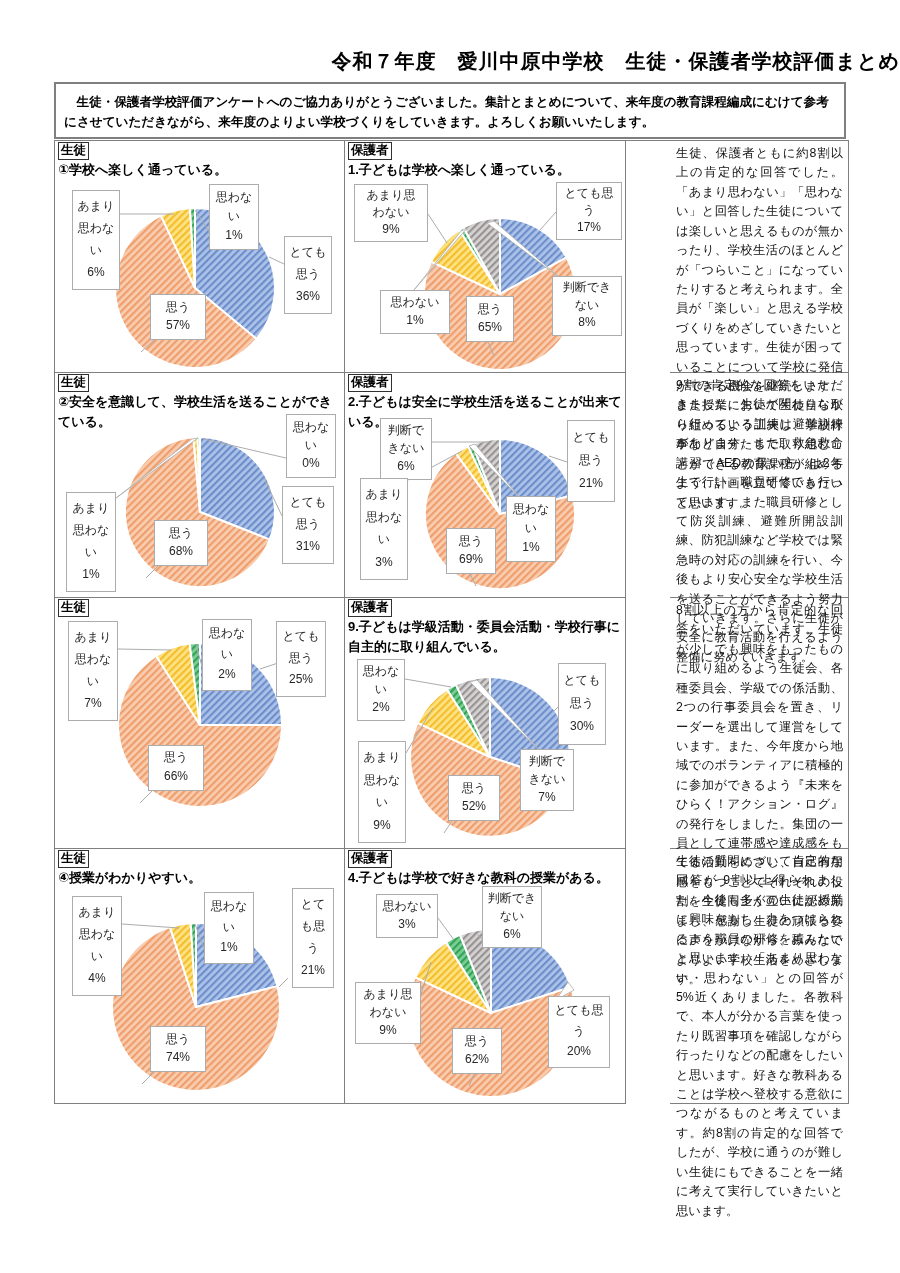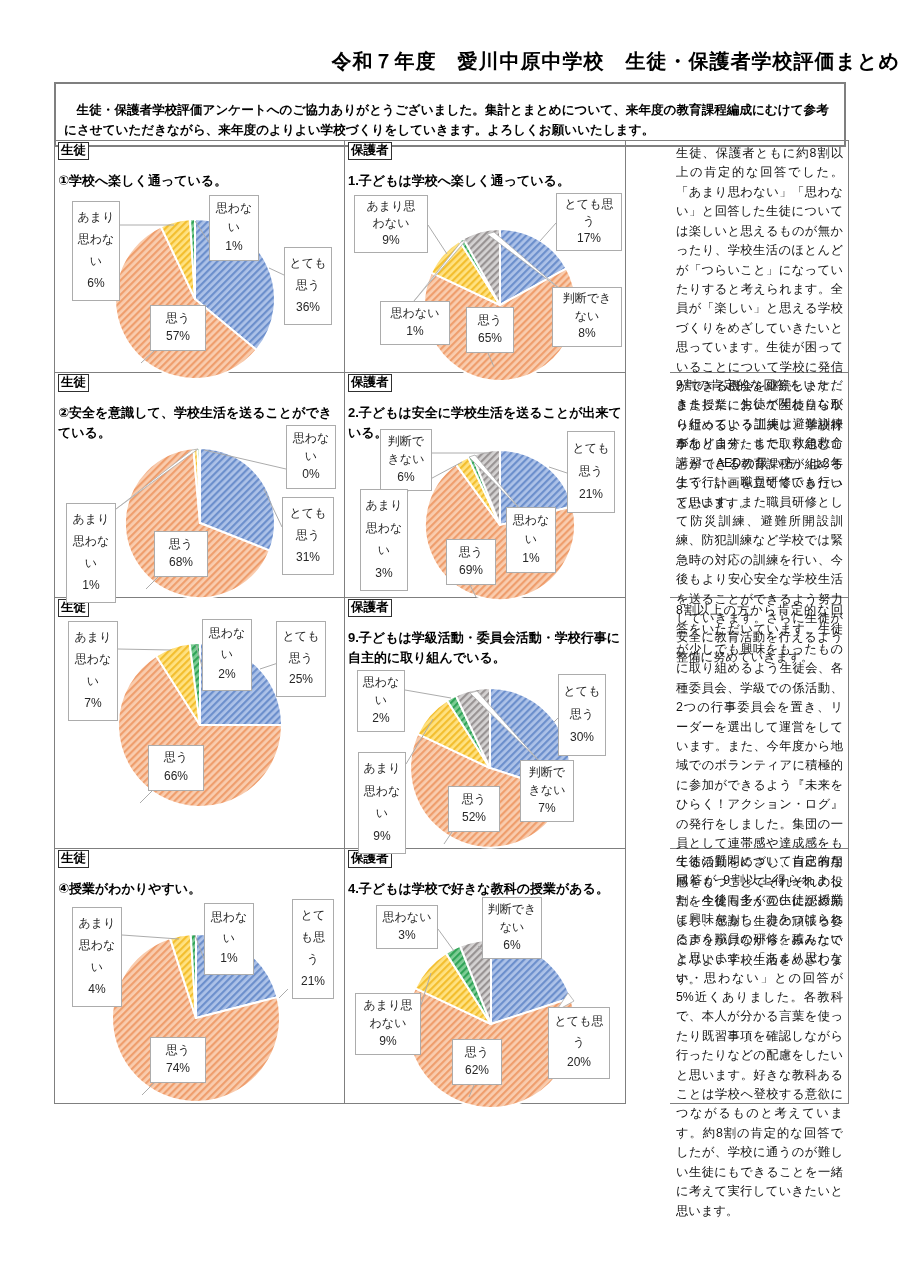--- a/index.html
+++ b/index.html
@@ -6,41 +6,41 @@
   body{
     width:900px;height:1273px;position:relative;background:#ffffff;
     font-family:"Liberation Sans","DejaVu Sans",sans-serif;color:#1a1a1a;
   }
   .page-title{
     position:absolute;left:0;top:48px;width:900px;text-align:right;
     font-size:20px;font-weight:bold;letter-spacing:1px;color:#000;
   }
   .intro-box{
     position:absolute;left:54px;top:82px;width:792px;box-sizing:border-box;
-    border:2px solid #7f7f7f;background:#fff;padding:16px 8px 5px 8px;
+    border:2px solid #7f7f7f;background:#fff;padding:8px 8px 5px 8px;
     font-size:12.6px;font-weight:bold;line-height:1.6;text-indent:1em;color:#000;
   }
   .grid{
     position:absolute;left:54px;top:140px;
     display:grid;grid-template-columns:290px 281px 223px;
     grid-template-rows:232px 225px 251px 255px;
     border-top:1.5px solid #7f7f7f;border-left:1.5px solid #7f7f7f;
   }
   .cell{
     border-right:1.5px solid #7f7f7f;border-bottom:1.5px solid #7f7f7f;
     box-sizing:border-box;overflow:visible;position:relative;
   }
   .chart-cell{padding:1px 3px;display:flex;flex-direction:column;align-items:flex-start;}
   .badge{
     display:inline-block;border:1px solid #303030;font-weight:bold;
     font-size:12.5px;line-height:1.25;padding:0 2px;color:#000;background:#fff;
   }
   .question{
     font-size:13px;font-weight:bold;line-height:1.55;color:#000;
-    margin-top:11px;width:100%;
+    margin-top:0;width:100%;
   }
   .chart{position:relative;width:100%;overflow:visible;margin-top:2px;}
   .chart svg{position:absolute;left:0;top:0;overflow:visible;}
   .callout{
     position:absolute;box-sizing:border-box;background:#fff;border:1px solid #acacac;
     display:flex;flex-direction:column;justify-content:space-evenly;align-items:center;
     font-size:12px;color:#262626;text-align:center;z-index:3;padding:1px 0;
   }
   .callout div{white-space:nowrap;line-height:1.15;}
   .comment-cell{

